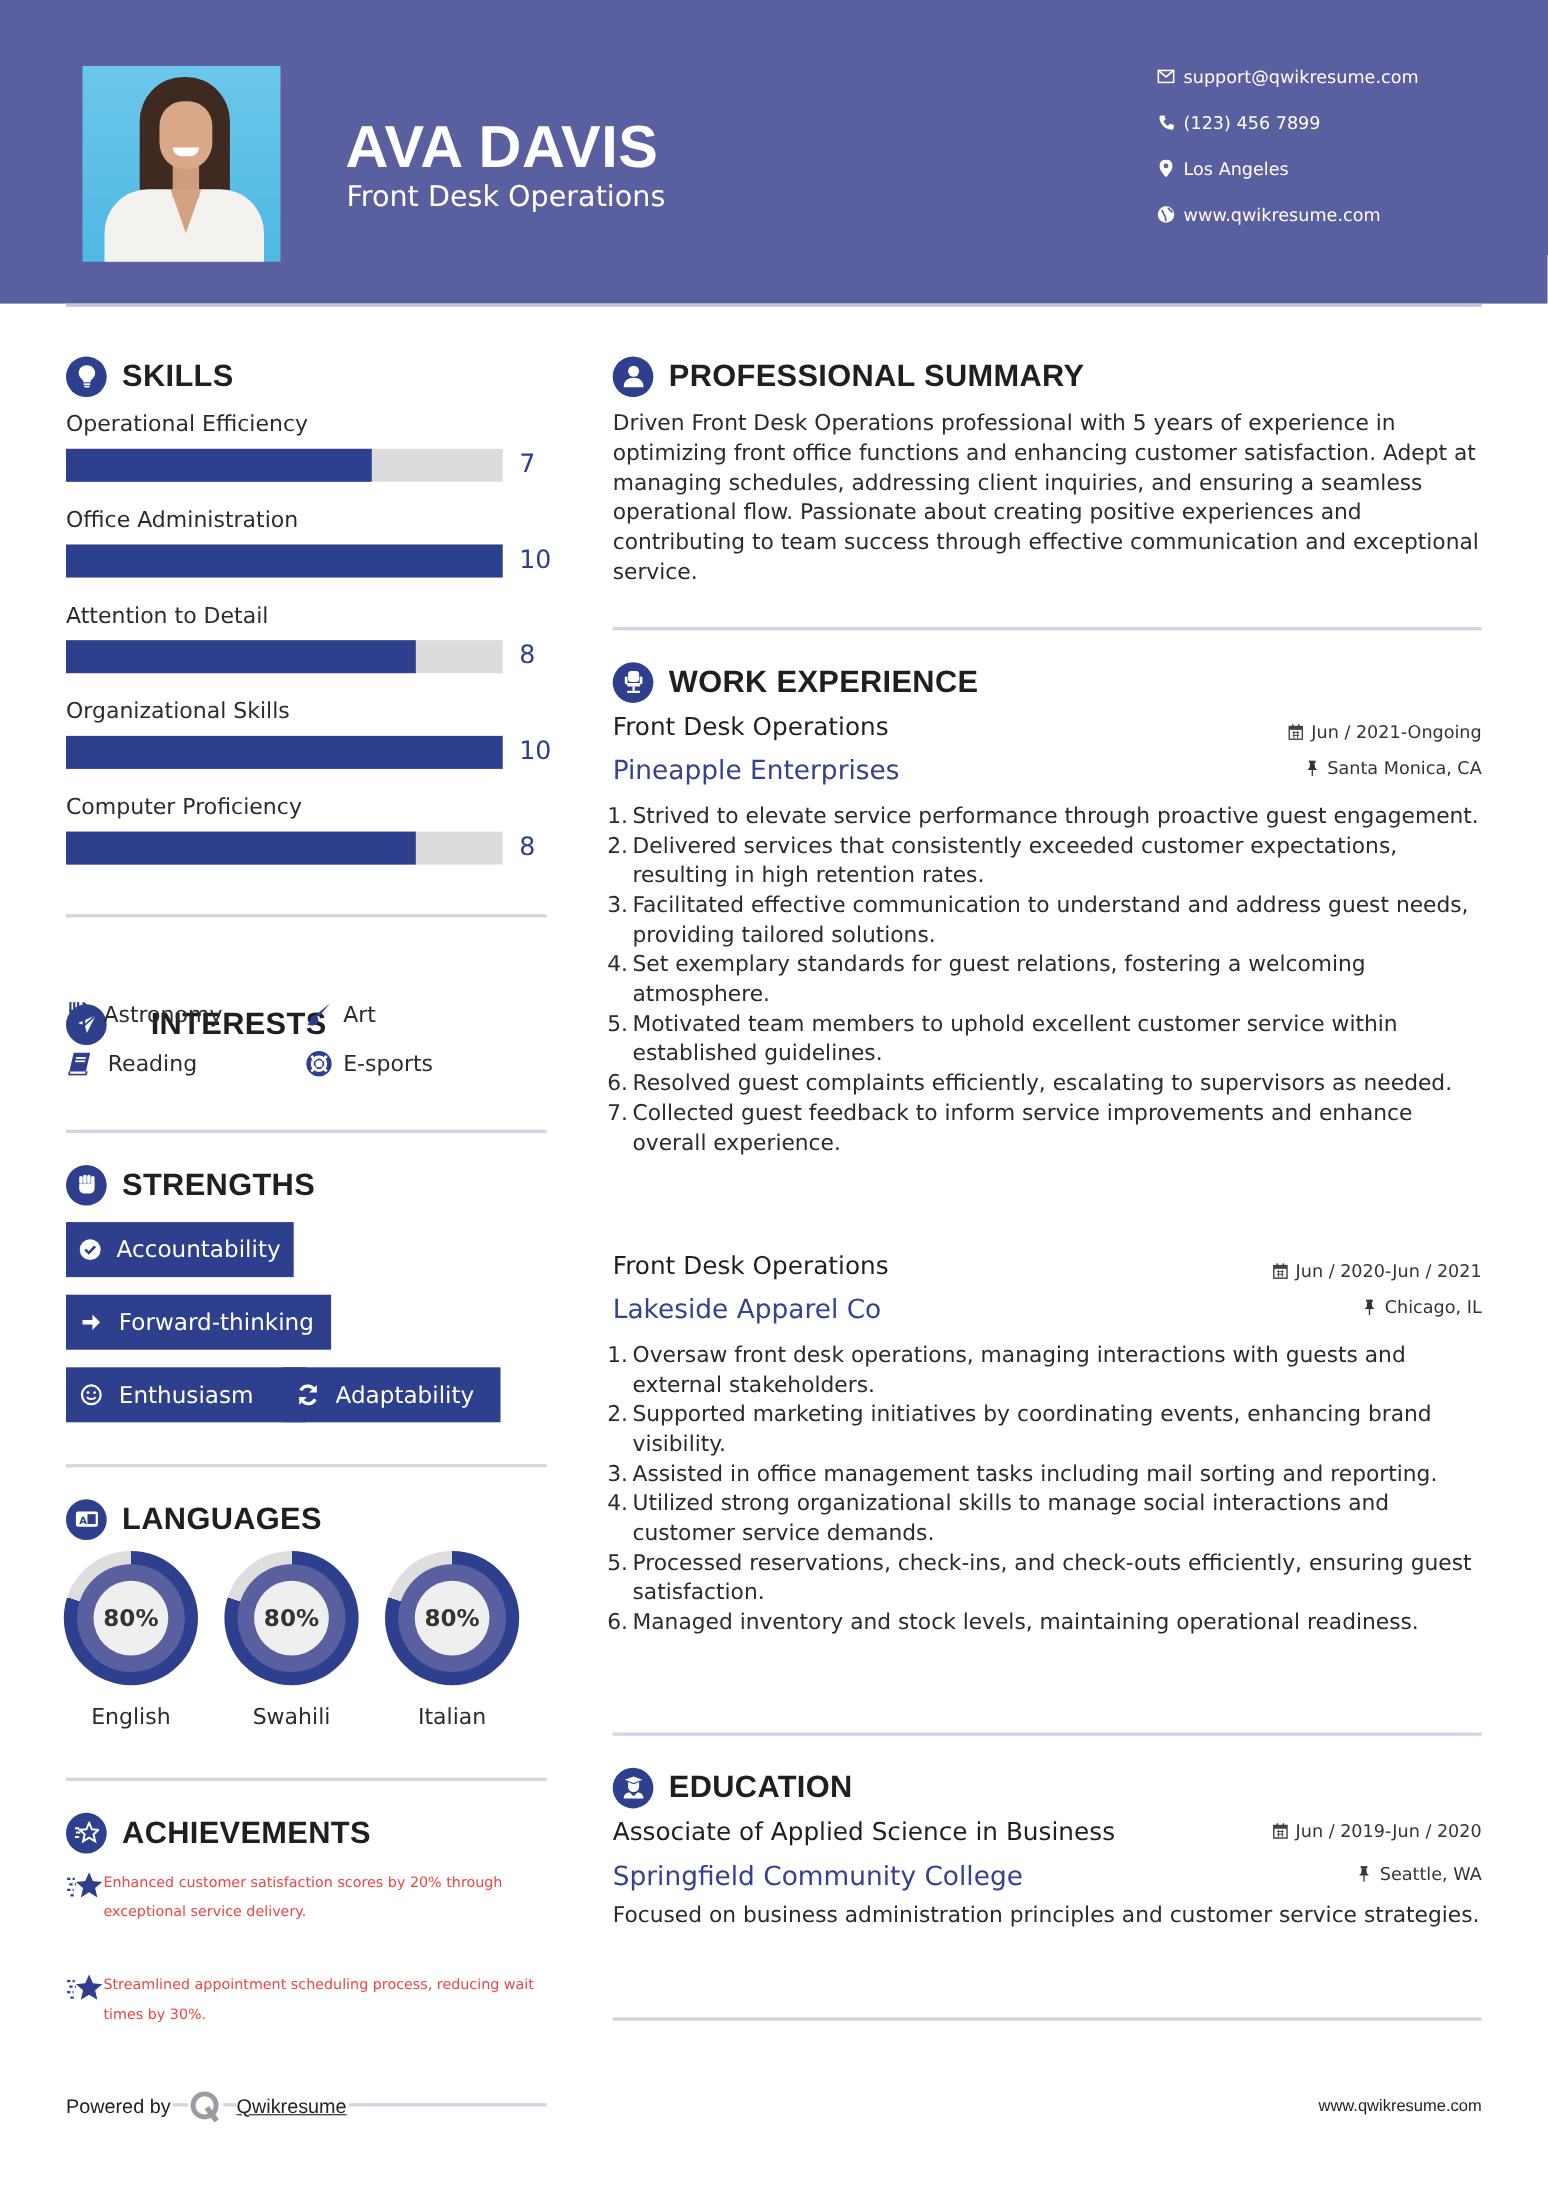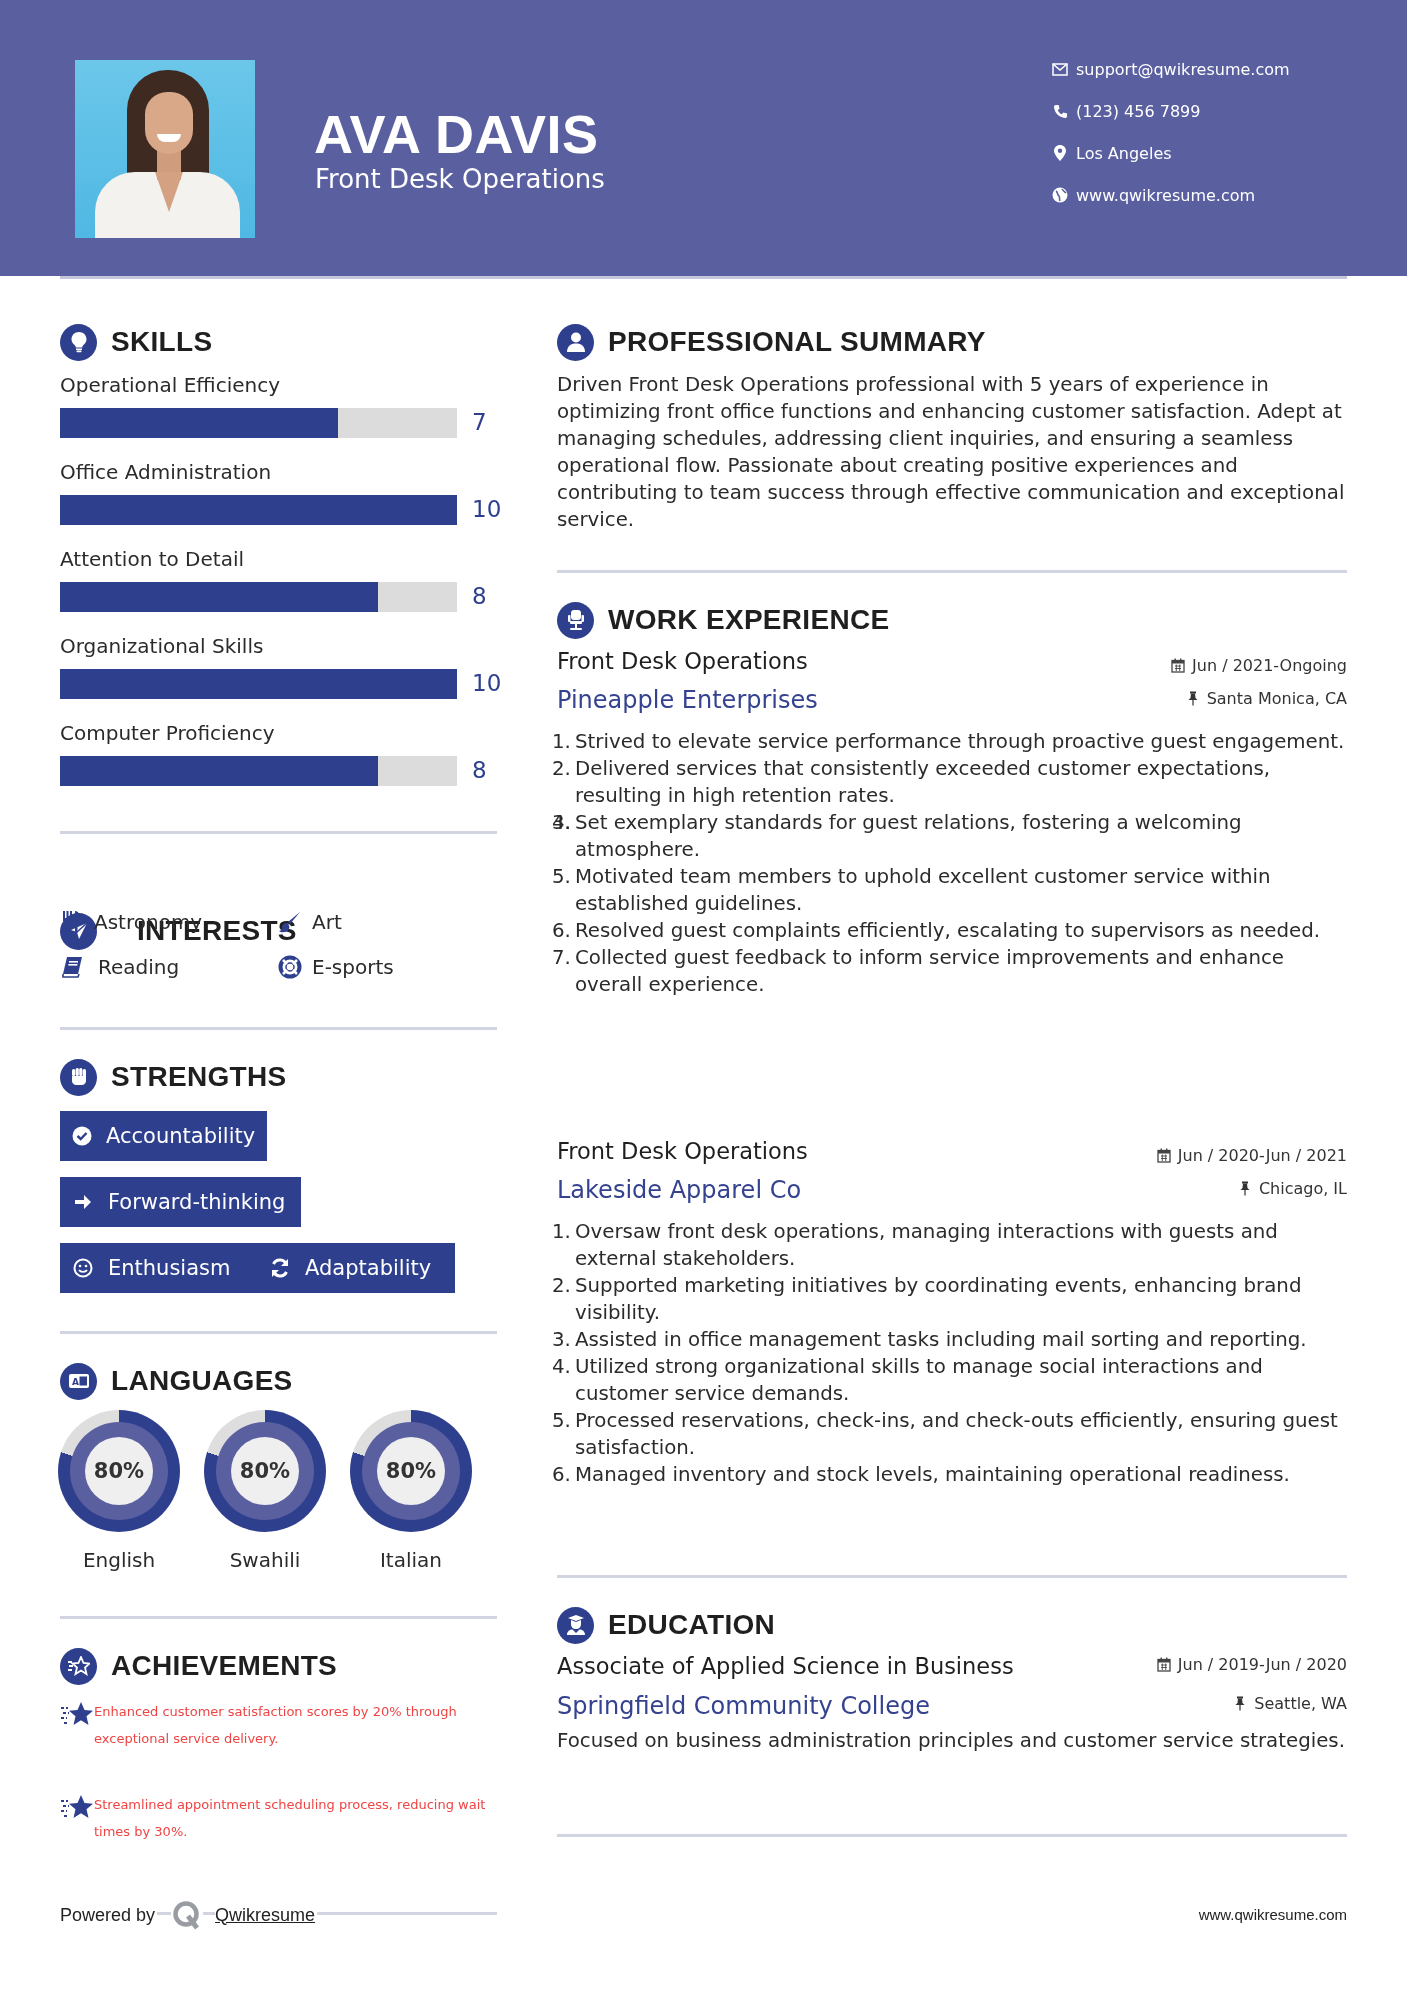--- a/index.html
+++ b/index.html
@@ -400,21 +400,21 @@
           <rect x="2" y="0.5" width="6" height="2" fill="#333"></rect>
           <path d="M3 2.5 L7 2.5 L7.5 7 L9.5 9 L0.5 9 L2.5 7 Z" fill="#333"></path>
           <rect x="4.4" y="9" width="1.2" height="5.5" fill="#333"></rect>
         </svg>
       </span>
       <span>Santa Monica, CA</span>
     </div>
     <ol class="bullets" style="top: 728px;">
       <li><span class="num">1.</span><span>Strived to elevate service performance through proactive guest engagement.</span></li>
       <li><span class="num">2.</span><span>Delivered services that consistently exceeded customer expectations, resulting in high retention rates.</span></li>
-      <li><span class="num">3.</span></li>
+      <li><span class="num">3.</span><span>Facilitated effective communication to understand and address guest needs, providing tailored solutions.</span></li>
       <li><span class="num">4.</span><span>Set exemplary standards for guest relations, fostering a welcoming atmosphere.</span></li>
       <li><span class="num">5.</span><span>Motivated team members to uphold excellent customer service within established guidelines.</span></li>
       <li><span class="num">6.</span><span>Resolved guest complaints efficiently, escalating to supervisors as needed.</span></li>
       <li><span class="num">7.</span><span>Collected guest feedback to inform service improvements and enhance overall experience.</span></li>
     </ol>
     <div class="job-title" style="top:1138px;">Front Desk Operations</div>
     <div class="meta" style="top:1146px;">
       <span class="micon">
         <svg width="14" height="15" viewBox="0 0 14 15">
           <rect x="1" y="2.5" width="12" height="11.5" fill="none" stroke="#444" stroke-width="1.3"></rect>

